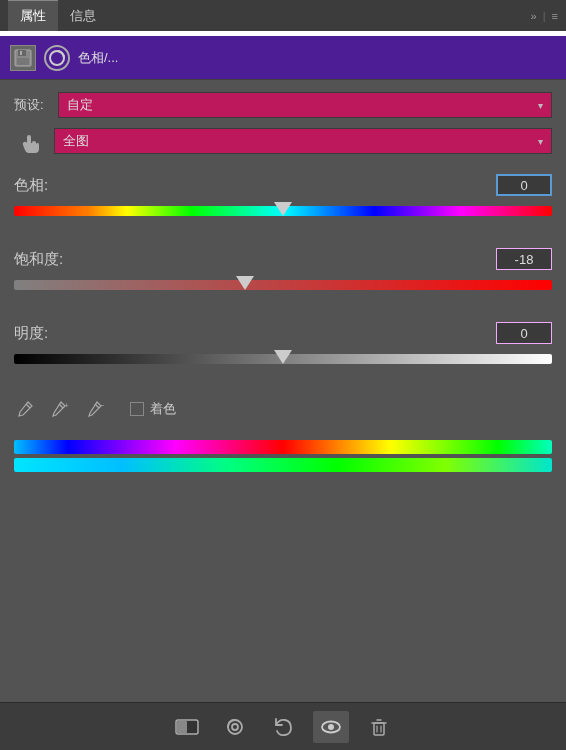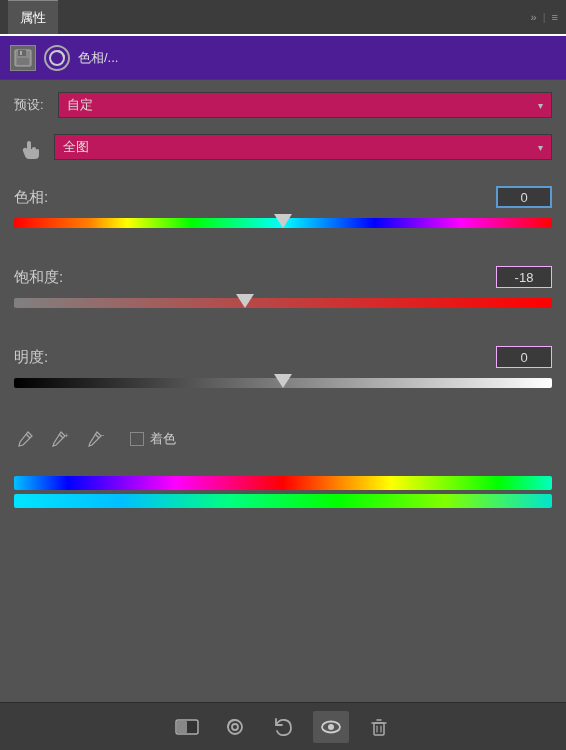--- a/index.html
+++ b/index.html
@@ -13,21 +13,21 @@
       overflow: hidden;
     }
 
     
     .tab-bar {
       display: flex;
       align-items: center;
       background: #3c3c3c;
       height: 36px;
       padding: 0 8px;
-      border-bottom: 2px solid #ffffff;
+      border-bottom: 5px solid #ffffff;
     }
     .tab-item {
       padding: 6px 12px;
       cursor: pointer;
       font-size: 13px;
       color: #ccc;
       height: 100%;
       display: flex;
       align-items: center;
     }
@@ -97,21 +97,21 @@
       font-size: 13px;
       color: #ddd;
       font-weight: normal;
     }
 
     
     .panel-content {
       padding: 12px 14px;
       display: flex;
       flex-direction: column;
-      gap: 16px;
+      gap: 10px;
     }
     .label {
       color: #ccc;
       font-size: 13px;
       white-space: nowrap;
     }
 
     
     .preset-row {
       display: flex;
@@ -347,20 +347,23 @@
       height: 18px;
     }
   </style>
 </head>
 <body>
 
 <div class="tab-bar">
   <div class="tab-item active">
     <span>属性</span>
   </div>
+  <div class="tab-item">
+    <span>信息</span>
+  </div>
   <div class="tab-bar-right">
     <span>»</span>
     <span style="color:#666">|</span>
     <span>≡</span>
   </div>
 </div>
 
 <div class="panel-header">
   <div class="panel-icon-floppy">
     <svg width="18" height="18" viewBox="0 0 18 18" fill="none" xmlns="http://www.w3.org/2000/svg">

